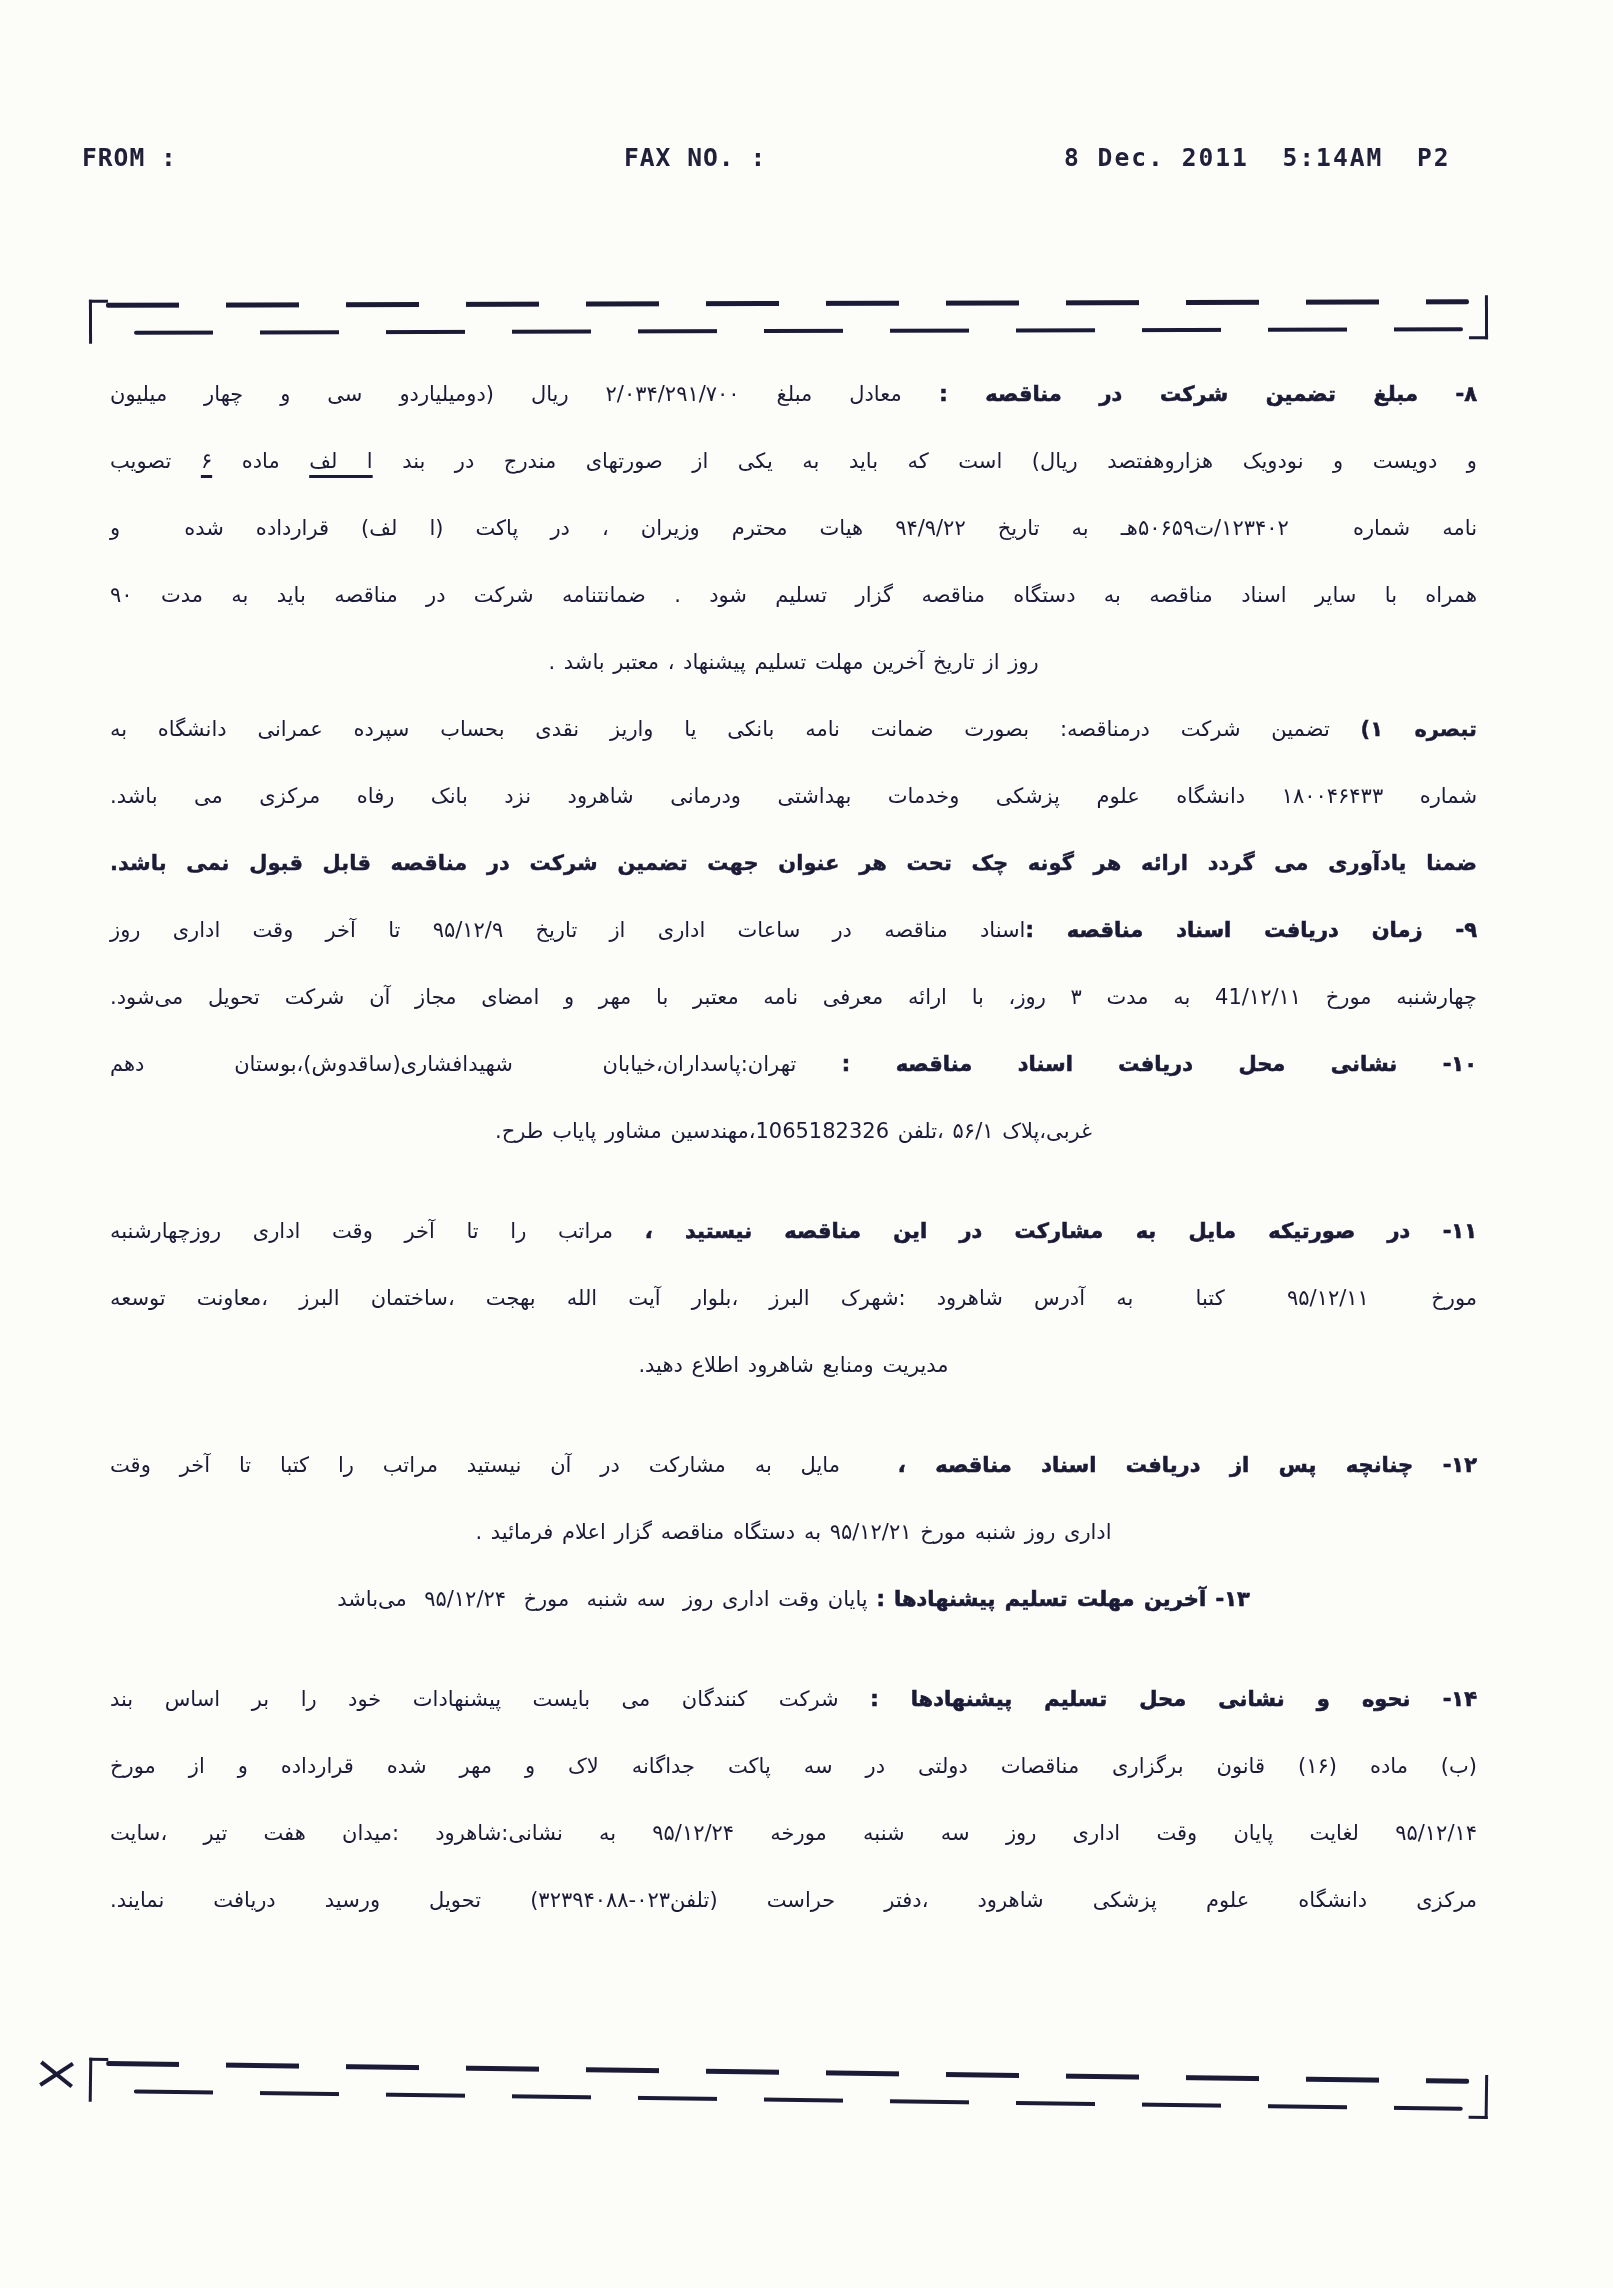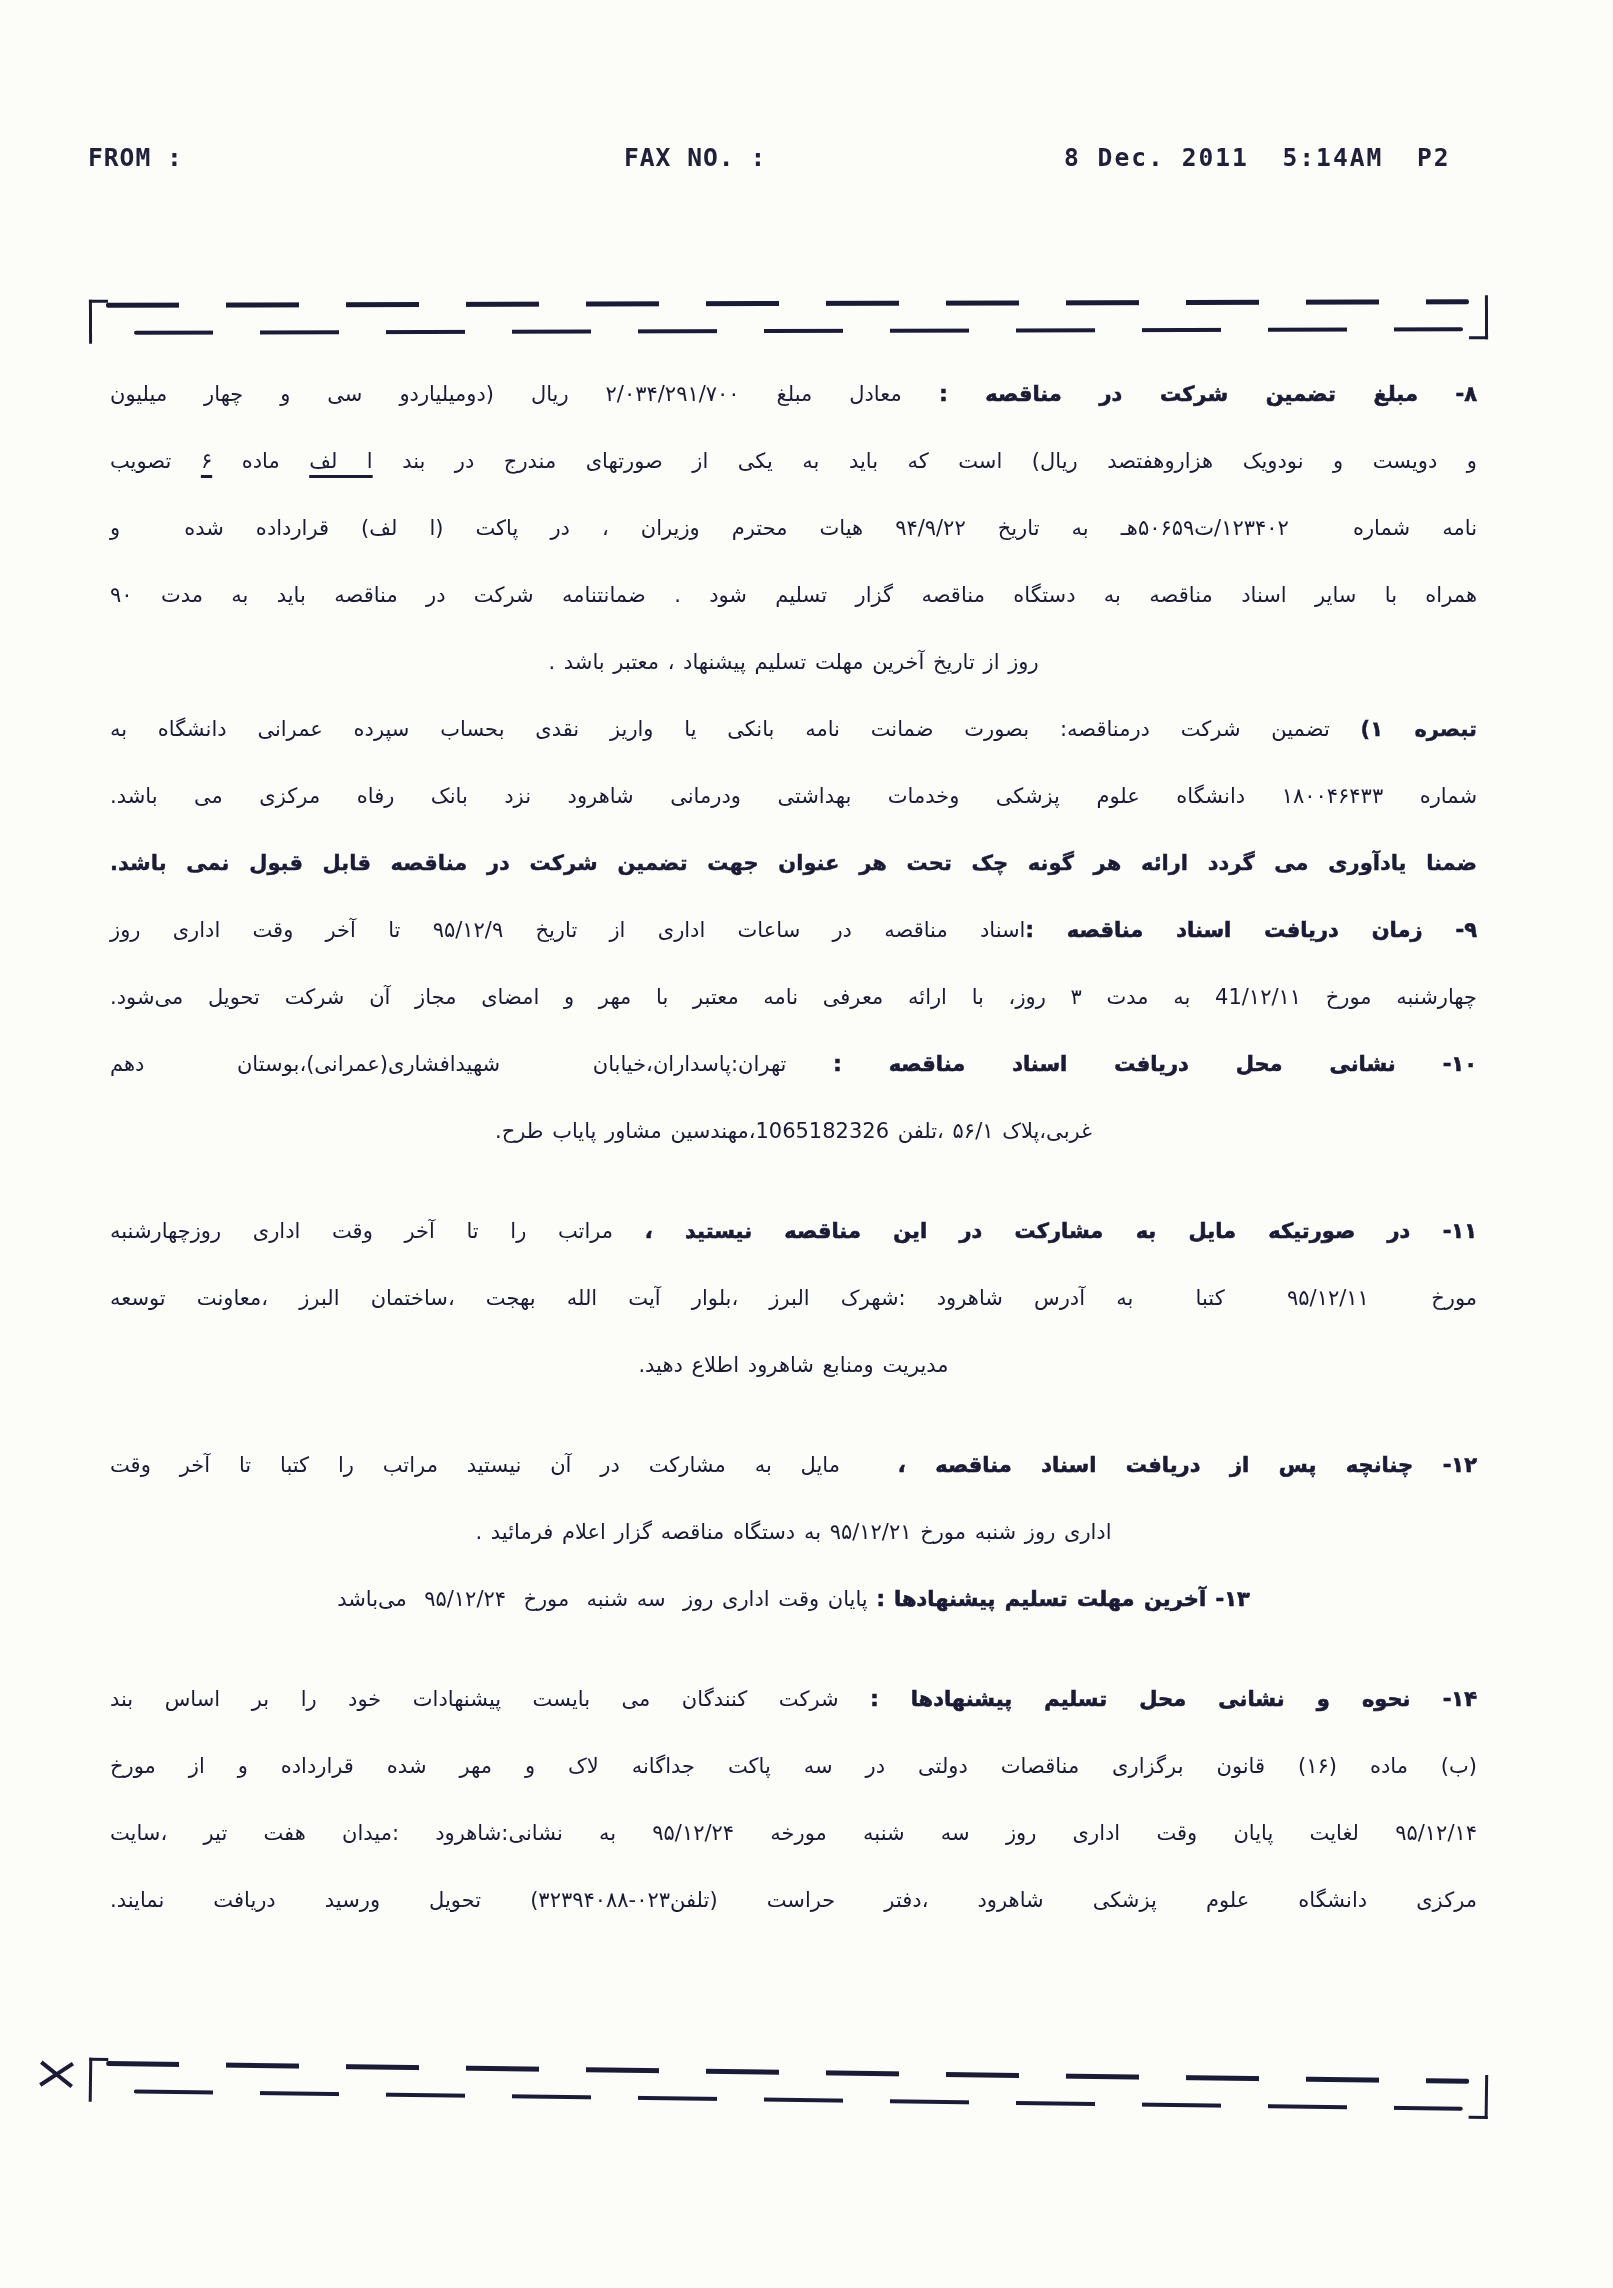--- a/index.html
+++ b/index.html
@@ -18,21 +18,21 @@
   .page{position:absolute;inset:0;}
 
   
   .fax-header{position:absolute;top:0;left:0;width:100%;height:197px;}
   .fh{
     position:absolute;top:143px;
     font-family:"DejaVu Sans Mono",monospace;
     font-size:24.6px;font-weight:600;color:#20203a;
     letter-spacing:1px;white-space:pre;
   }
-  .fh.from{left:88px;}
+  .fh.from{left:82px;}
   .fh.faxno{left:624px;}
   .fh.stamp{left:1064px;letter-spacing:2px;}
 
   
   .sep{position:absolute;left:106px;width:1363px;height:37px;}
   .sep-top{top:301px;transform:rotate(-0.15deg);}
   .sep-bottom{top:2061px;transform:rotate(0.75deg);transform-origin:left center;}
   .dash-row{position:absolute;height:4.9px;border-radius:2px;
     background:repeating-linear-gradient(90deg,var(--ink) 0 73px,transparent 73px 120px);}
   .dash-row.r1{left:0;right:0;top:0;}
@@ -115,21 +115,21 @@
         <div class="line j"><span class="seg">شماره ۱۸۰۰۴۶۴۳۳ دانشگاه علوم پزشکی وخدمات بهداشتی ودرمانی شاهرود نزد بانک رفاه مرکزی می باشد.</span></div>
       </div>
       <div class="para">
         <div class="line j"><span class="seg s-b">ضمنا یادآوری می گردد ارائه هر گونه چک تحت هر عنوان جهت تضمین شرکت در مناقصه قابل قبول نمی باشد.</span></div>
       </div>
       <div class="para">
         <div class="line j"><span class="seg s-h">۹- زمان دریافت اسناد مناقصه :</span><span class="seg">اسناد مناقصه در ساعات اداری از تاریخ ۹۵/۱۲/۹ تا آخر وقت اداری روز</span></div>
         <div class="line j"><span class="seg">چهارشنبه مورخ 41/۱۲/۱۱ به مدت ۳ روز، با ارائه معرفی نامه معتبر با مهر و امضای مجاز آن شرکت تحویل می‌شود.</span></div>
       </div>
       <div class="para">
-        <div class="line j"><span class="seg s-h">۱۰- نشانی محل دریافت اسناد مناقصه : </span><span class="seg">تهران:پاسداران،خیابان  شهیدافشاری(عمرانی)،بوستان  دهم</span></div>
+        <div class="line j"><span class="seg s-h">۱۰- نشانی محل دریافت اسناد مناقصه : </span><span class="seg">تهران:پاسداران،خیابان  شهیدافشاری(ساقدوش)،بوستان  دهم</span></div>
         <div class="line"><span class="seg">غربی،پلاک ۵۶/۱ ،تلفن 1065182326،مهندسین مشاور پایاب طرح.</span></div>
       </div>
       <div class="para gap">
         <div class="line j"><span class="seg s-h">۱۱- در صورتیکه مایل به مشارکت در این مناقصه نیستید ،</span><span class="seg"> مراتب را تا آخر وقت اداری روزچهارشنبه</span></div>
         <div class="line j"><span class="seg">مورخ  ۹۵/۱۲/۱۱  کتبا  به آدرس شاهرود :شهرک البرز ،بلوار آیت الله بهجت ،ساختمان البرز ،معاونت توسعه</span></div>
         <div class="line"><span class="seg">مدیریت ومنابع شاهرود اطلاع دهید.</span></div>
       </div>
       <div class="para gap">
         <div class="line j"><span class="seg s-h">۱۲- چنانچه پس از دریافت اسناد مناقصه ،</span><span class="seg">  مایل به مشارکت در آن نیستید مراتب را کتبا تا آخر وقت</span></div>
         <div class="line"><span class="seg">اداری روز شنبه مورخ ۹۵/۱۲/۲۱ به دستگاه مناقصه گزار اعلام فرمائید .</span></div>

